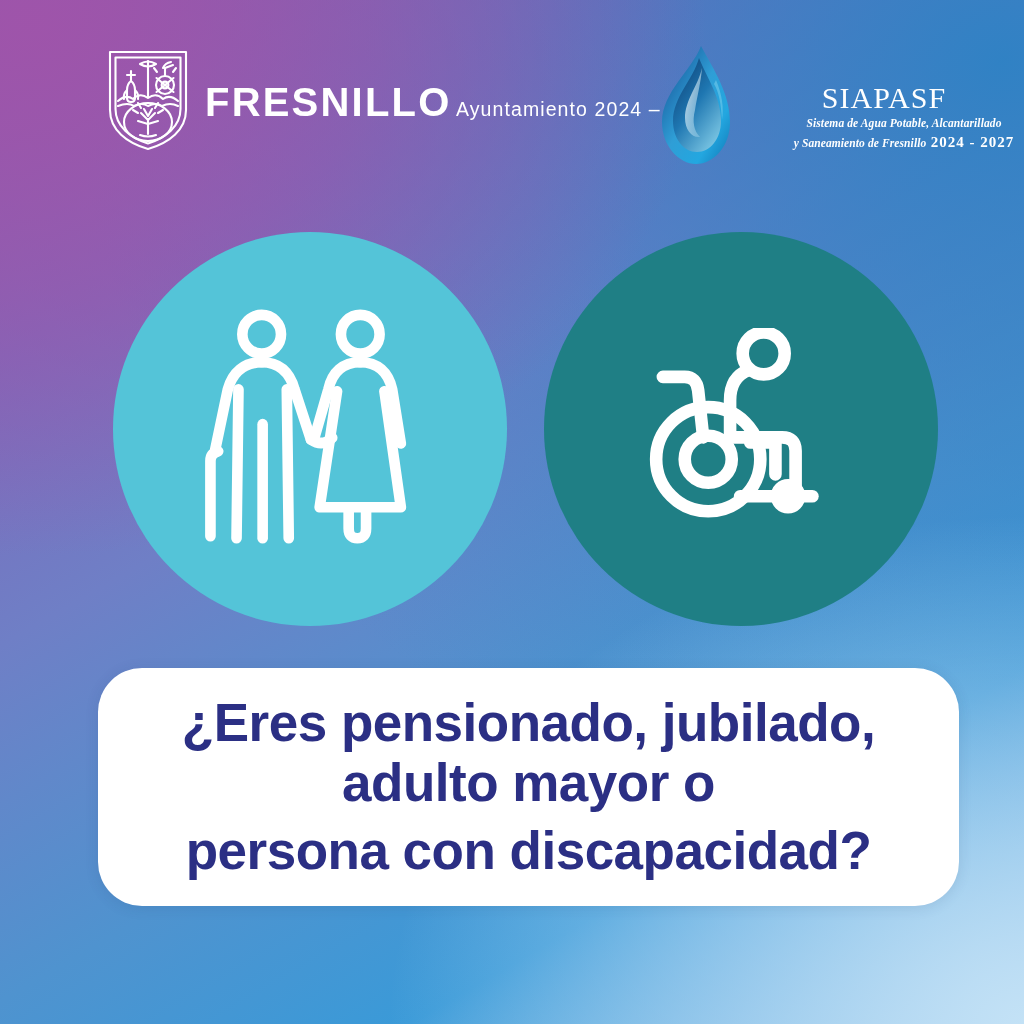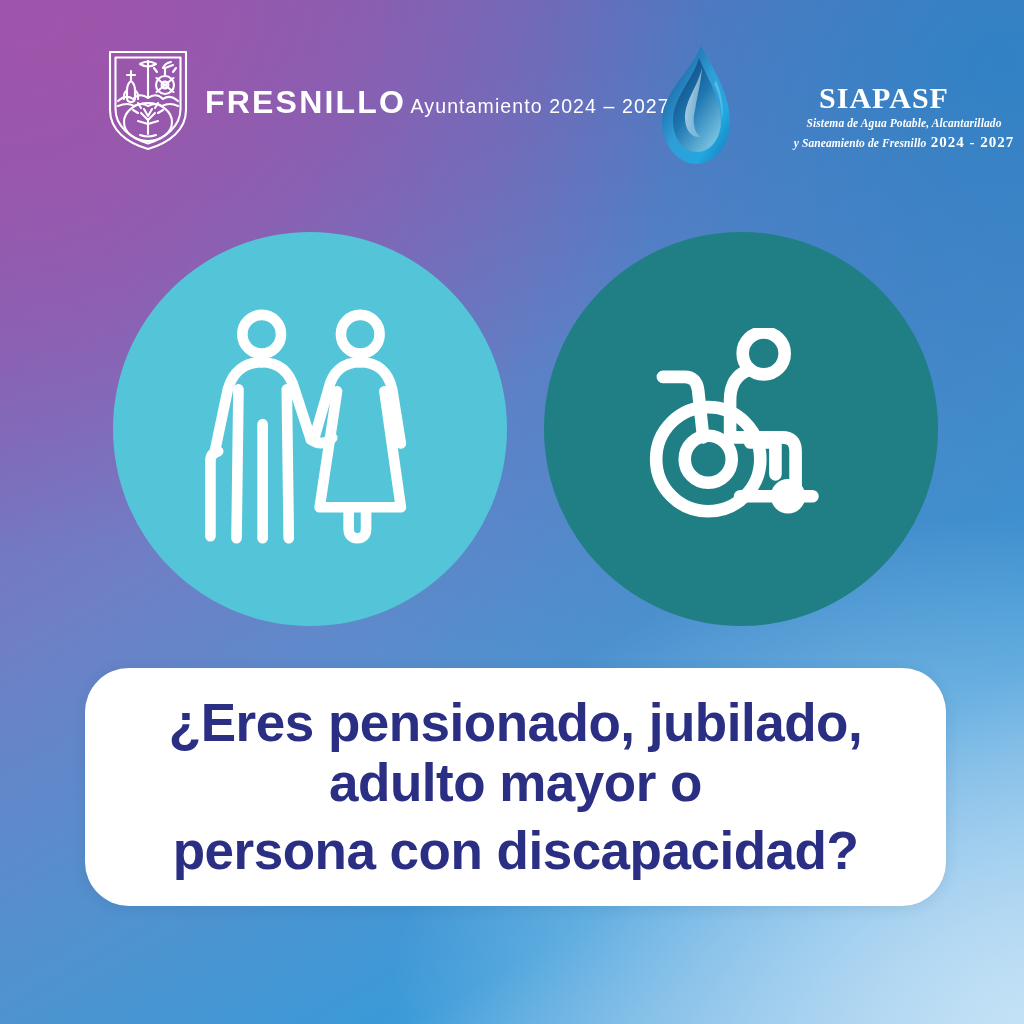--- a/index.html
+++ b/index.html
@@ -23,37 +23,37 @@
   
   .header { position:absolute; top:0; left:0; width:100%; height:195px; }
 
   .fresnillo-logo {
     position:absolute; left:107px; top:48px;
     display:flex; align-items:center; gap:16px;
   }
   .shield { width:82px; height:104px; flex:none; }
   .fres-text { padding-top:4px; }
   .fres-title {
-    color:#ffffff; font-size:32px; font-weight:bold;
+    color:#ffffff; font-size:40px; font-weight:bold;
     letter-spacing:2.2px; line-height:1; white-space:nowrap;
   }
   .fres-sub {
     color:#ffffff; font-size:19.5px; font-weight:400;
     letter-spacing:1.1px; line-height:1; margin-top:7px; white-space:nowrap;
   }
 
   .siapasf-logo {
     position:absolute; left:652px; top:42px;
     display:flex; align-items:center; gap:10px;
   }
   .droplet { width:82px; height:128px; flex:none; }
   .siapasf-text { text-align:center; padding-top:24px; }
   .siapasf-title {
     color:#ffffff; font-family:"Liberation Serif", serif;
-    font-size:30px; font-weight:bold; letter-spacing:1px; line-height:1;
+    font-size:30px; font-weight:normal; letter-spacing:1px; line-height:1;
     white-space:nowrap;
   }
   .siapasf-line {
     color:#ffffff; font-family:"Liberation Serif", serif;
     font-size:11.5px; font-weight:bold; font-style:italic;
     line-height:1.42; white-space:nowrap; letter-spacing:0.1px;margin-left:40px;
   }
   .siapasf-years {
     color:#ffffff; font-family:"Liberation Serif", serif;
     font-size:15px; font-weight:bold; line-height:1.5;
@@ -65,21 +65,21 @@
   .circle {
     position:absolute; width:394px; height:394px; border-radius:50%;
     display:flex; align-items:center; justify-content:center;
   }
   .circle-elderly { left:113px; top:0; background:#54c4d8; }
   .circle-wheelchair { left:544px; top:0; background:#1f7f85; }
   .circle svg { display:block; }
 
   
   .banner {
-    position:absolute; left:85px; top:668px;
+    position:absolute; left:98px; top:668px;
     width:861px; height:238px;
     background:#ffffff; border-radius:44px;
     display:flex; align-items:center; justify-content:flex-start;
     box-shadow:0 2px 14px rgba(30,60,110,0.12);
   }
   .banner-text {
     color:#2b2f84; font-size:53px; font-weight:bold;
     text-align:center; line-height:1.13; letter-spacing:-0.5px;
     width:100%; padding:0 26px;
   }

